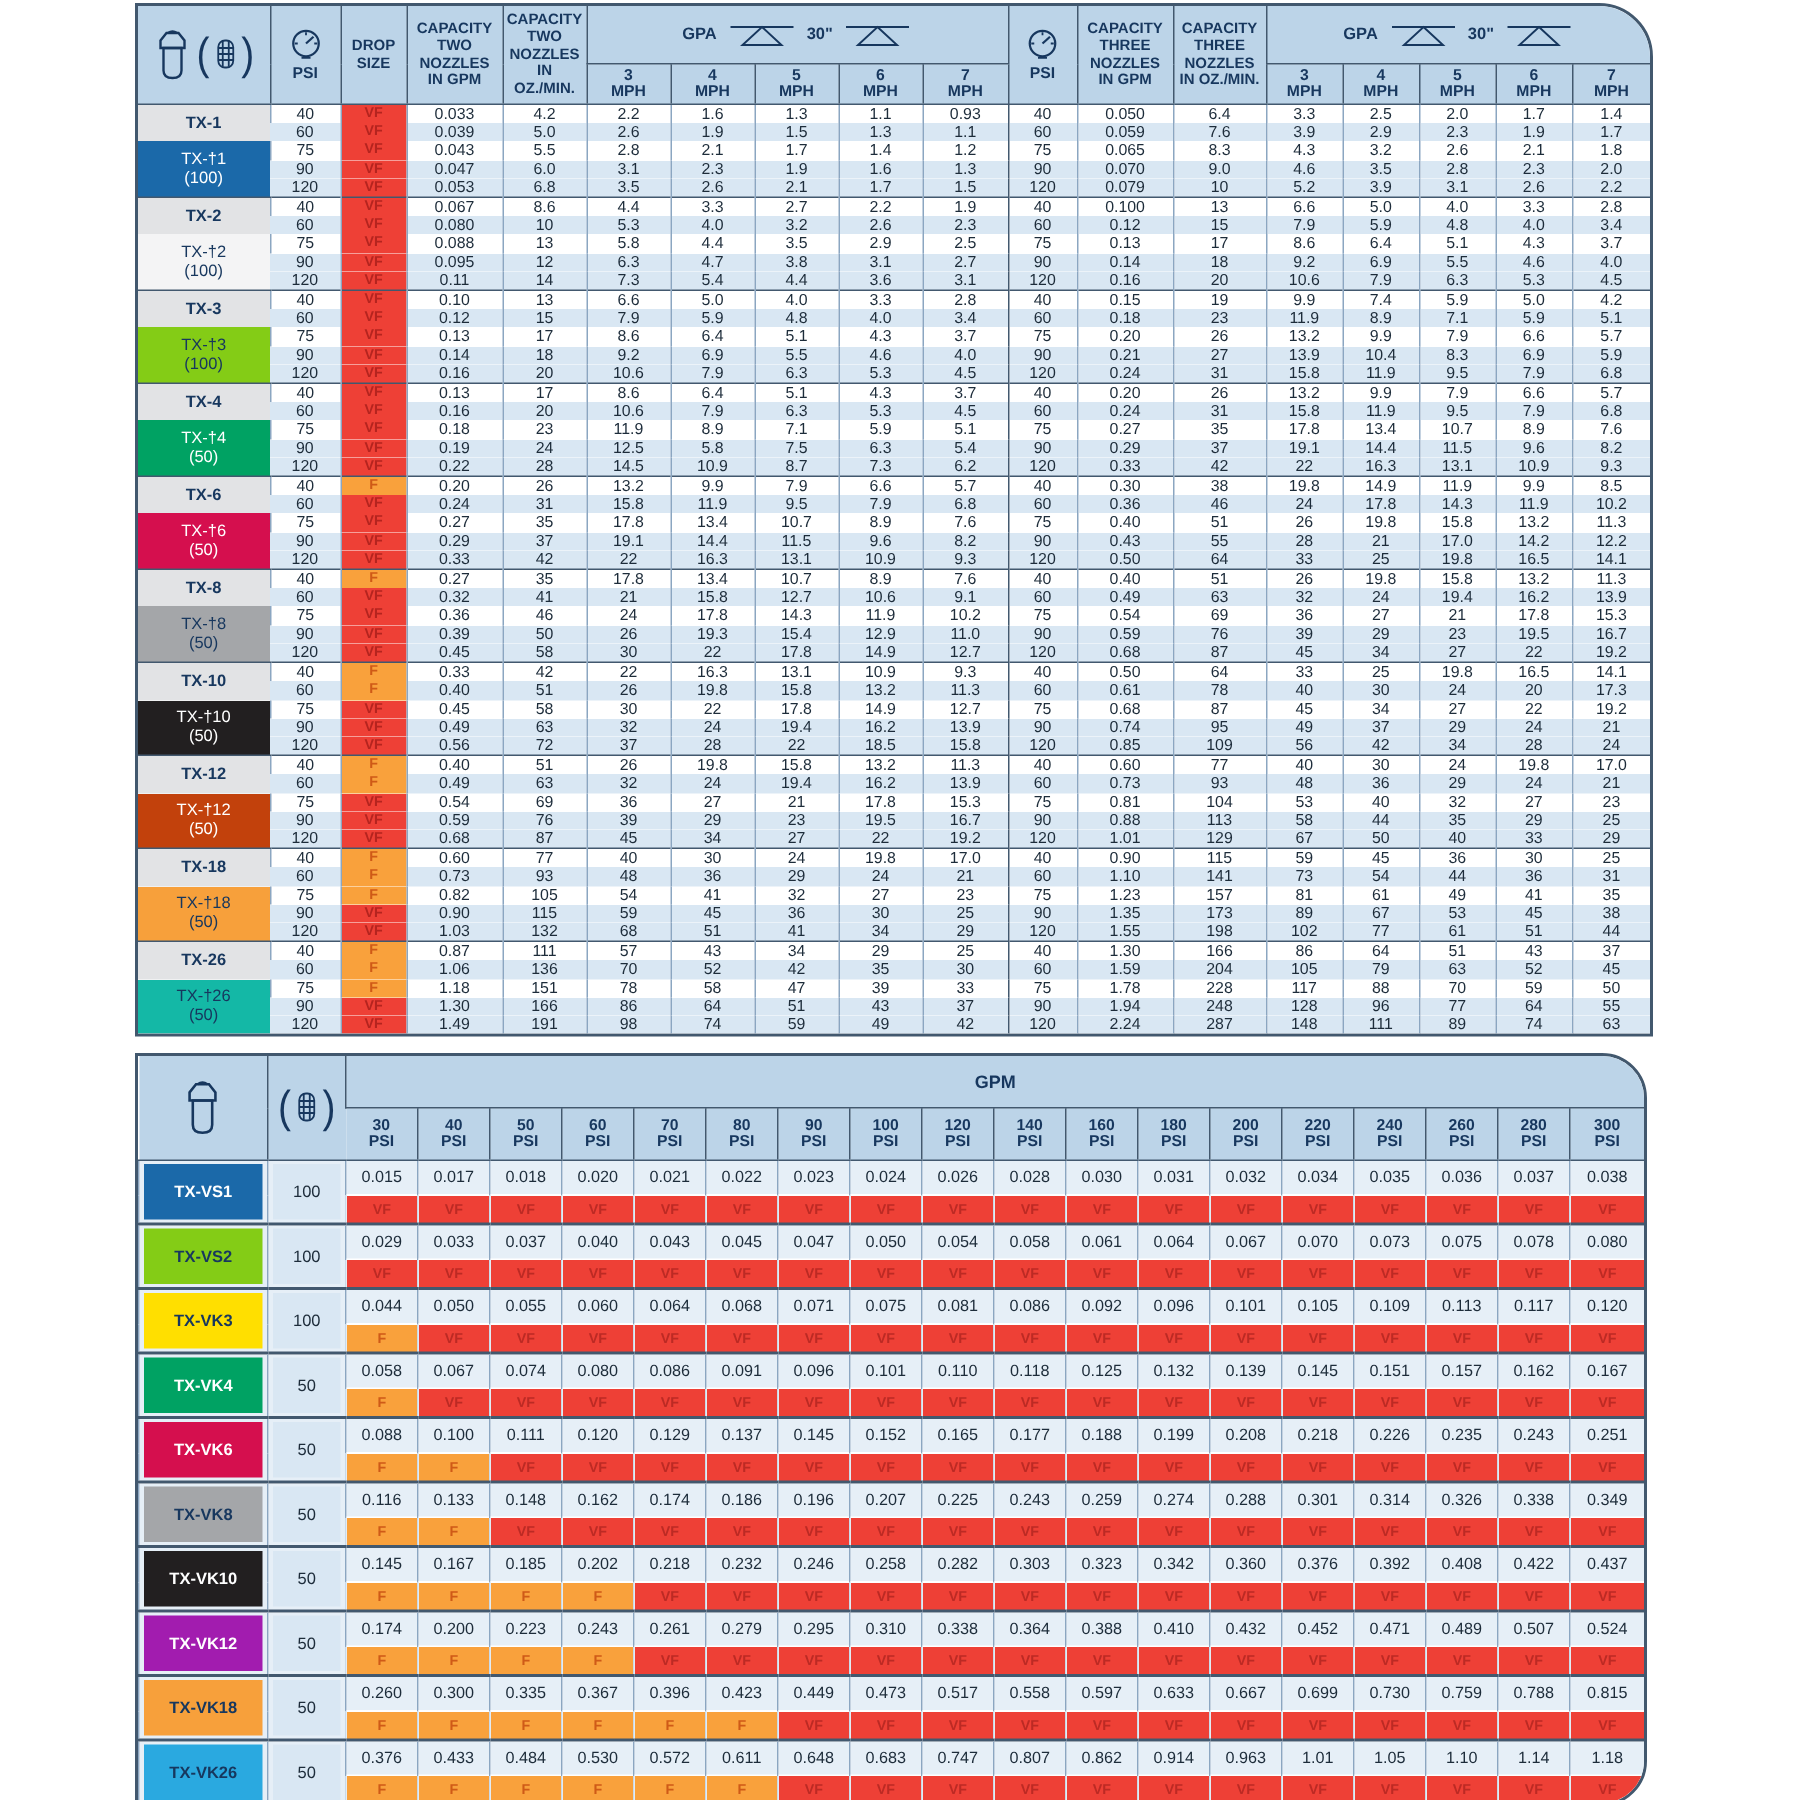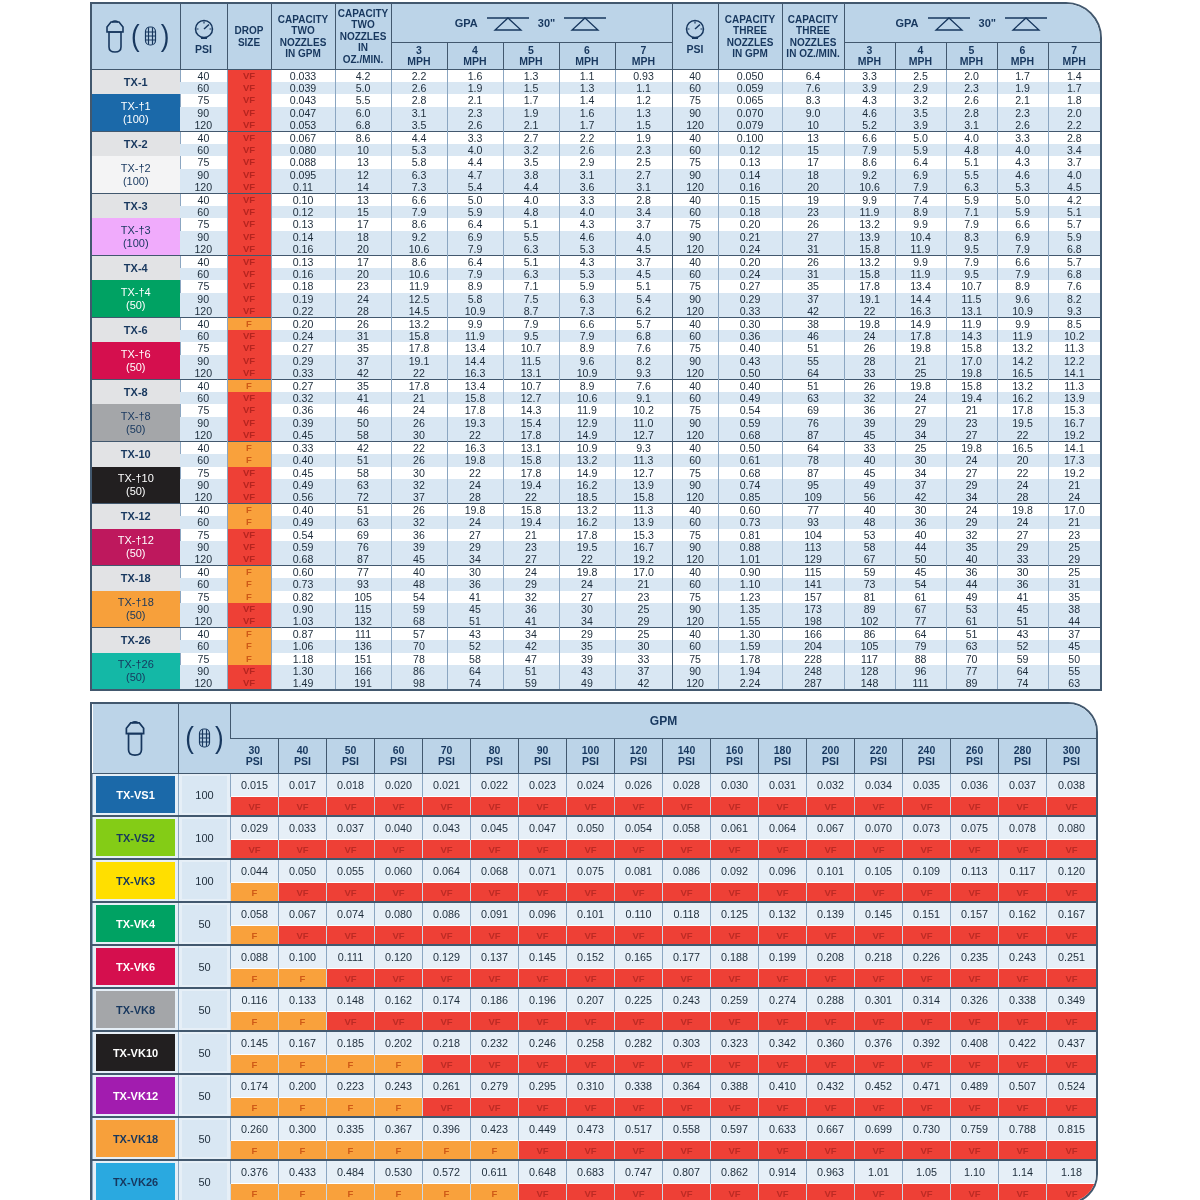--- a/index.html
+++ b/index.html
@@ -444,21 +444,21 @@
             <td class="hdiv">60</td>
             <td>0.18</td>
             <td>23</td>
             <td>11.9</td>
             <td>8.9</td>
             <td>7.1</td>
             <td>5.9</td>
             <td>5.1</td>
           </tr>
           <tr class="">
-            <td class="gtag" rowspan="3" style="background:#f0abfc;color:#17375e">
+            <td class="gtag" rowspan="3" style="background:#84cc16;color:#17375e">
               <div>TX-†3</div>
               <div>(100)</div>
             </td>
             <td>75</td>
             <td class="dvf">VF</td>
             <td>0.13</td>
             <td>17</td>
             <td>8.6</td>
             <td>6.4</td>
             <td>5.1</td>
@@ -944,21 +944,21 @@
             <td class="hdiv">60</td>
             <td>0.73</td>
             <td>93</td>
             <td>48</td>
             <td>36</td>
             <td>29</td>
             <td>24</td>
             <td>21</td>
           </tr>
           <tr class="">
-            <td class="gtag" rowspan="3" style="background:#be185d;color:#ffffff">
+            <td class="gtag" rowspan="3" style="background:#c2410c;color:#ffffff">
               <div>TX-†12</div>
               <div>(50)</div>
             </td>
             <td>75</td>
             <td class="dvf">VF</td>
             <td>0.54</td>
             <td>69</td>
             <td>36</td>
             <td>27</td>
             <td>21</td>

